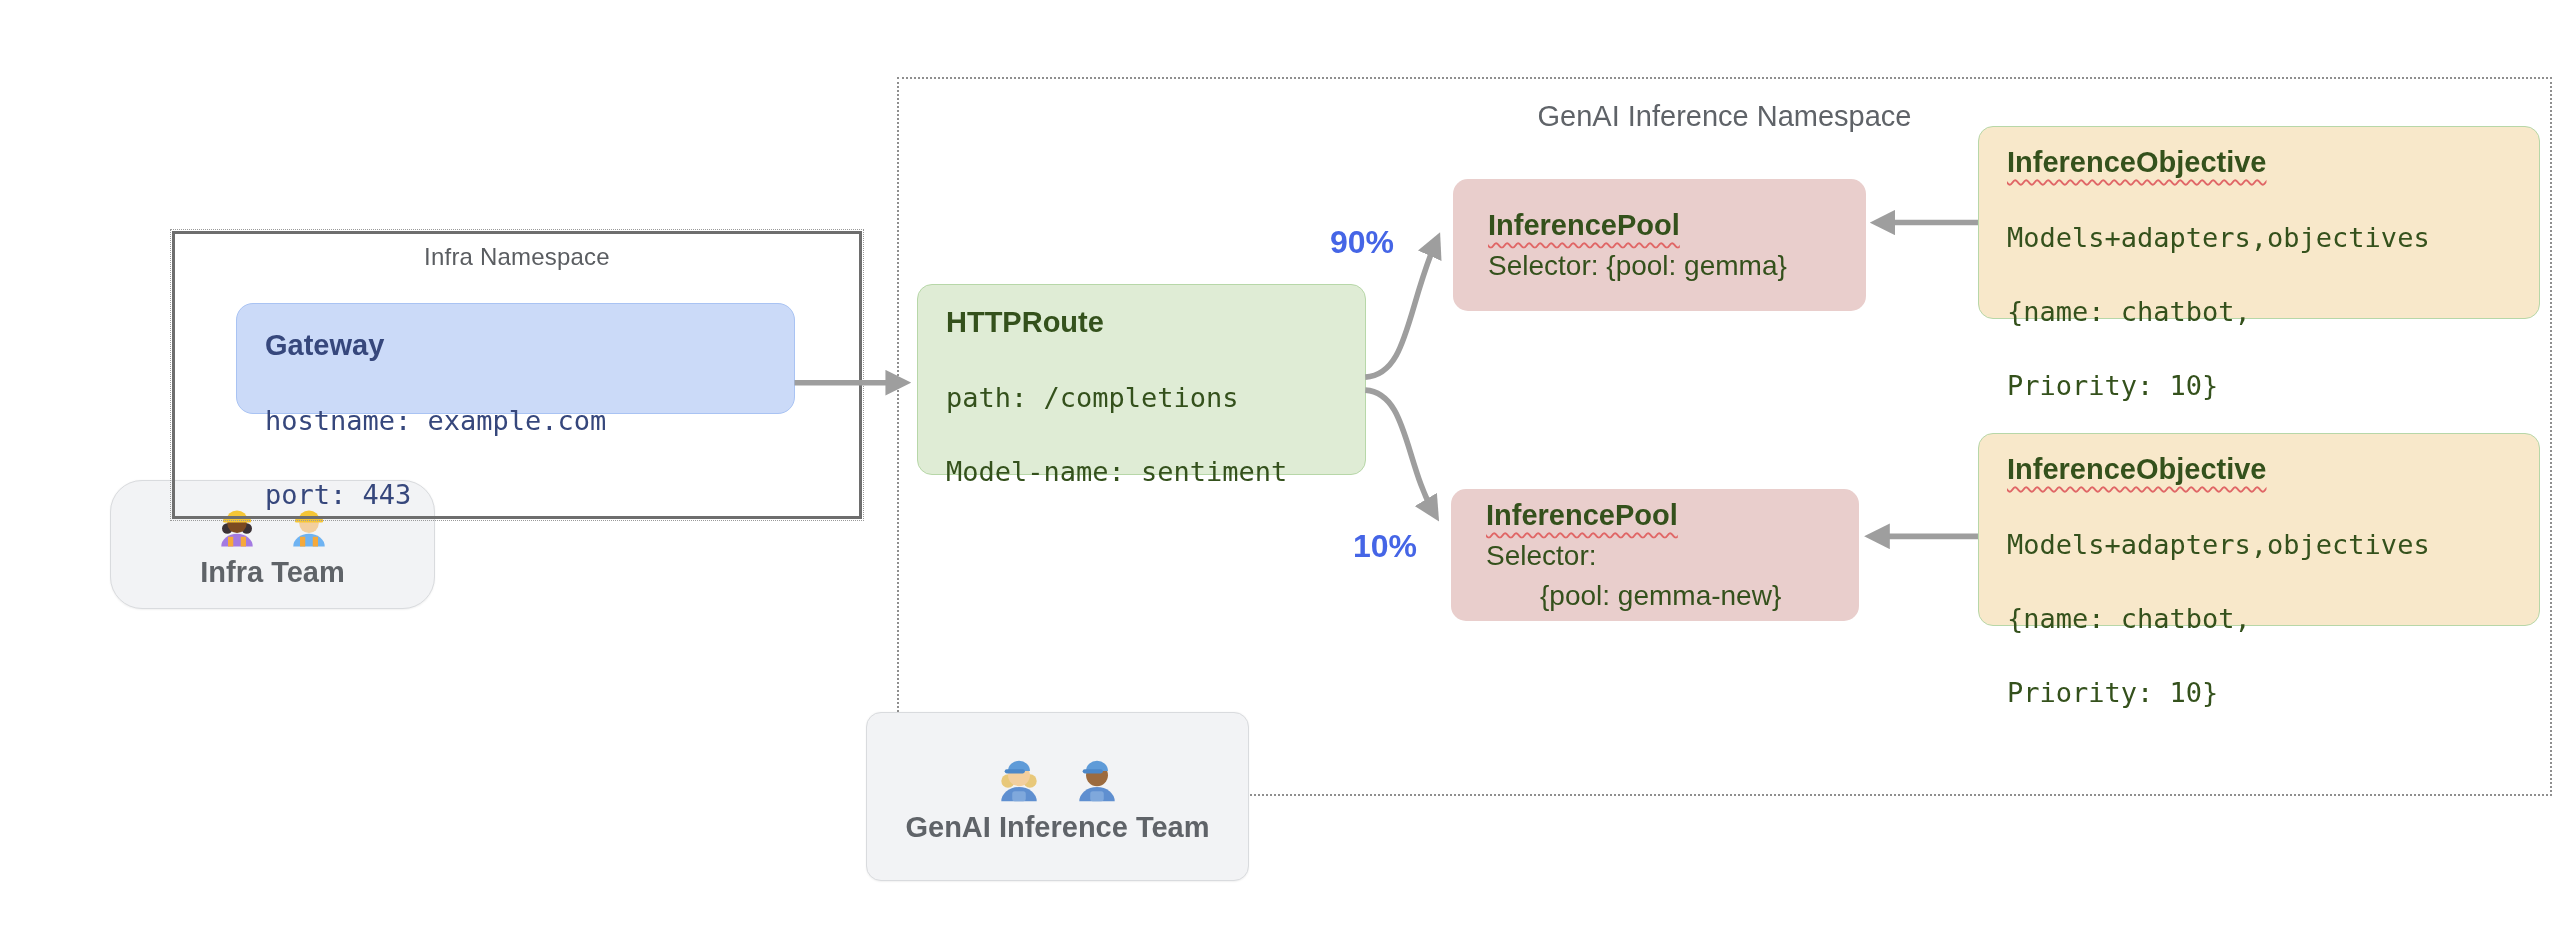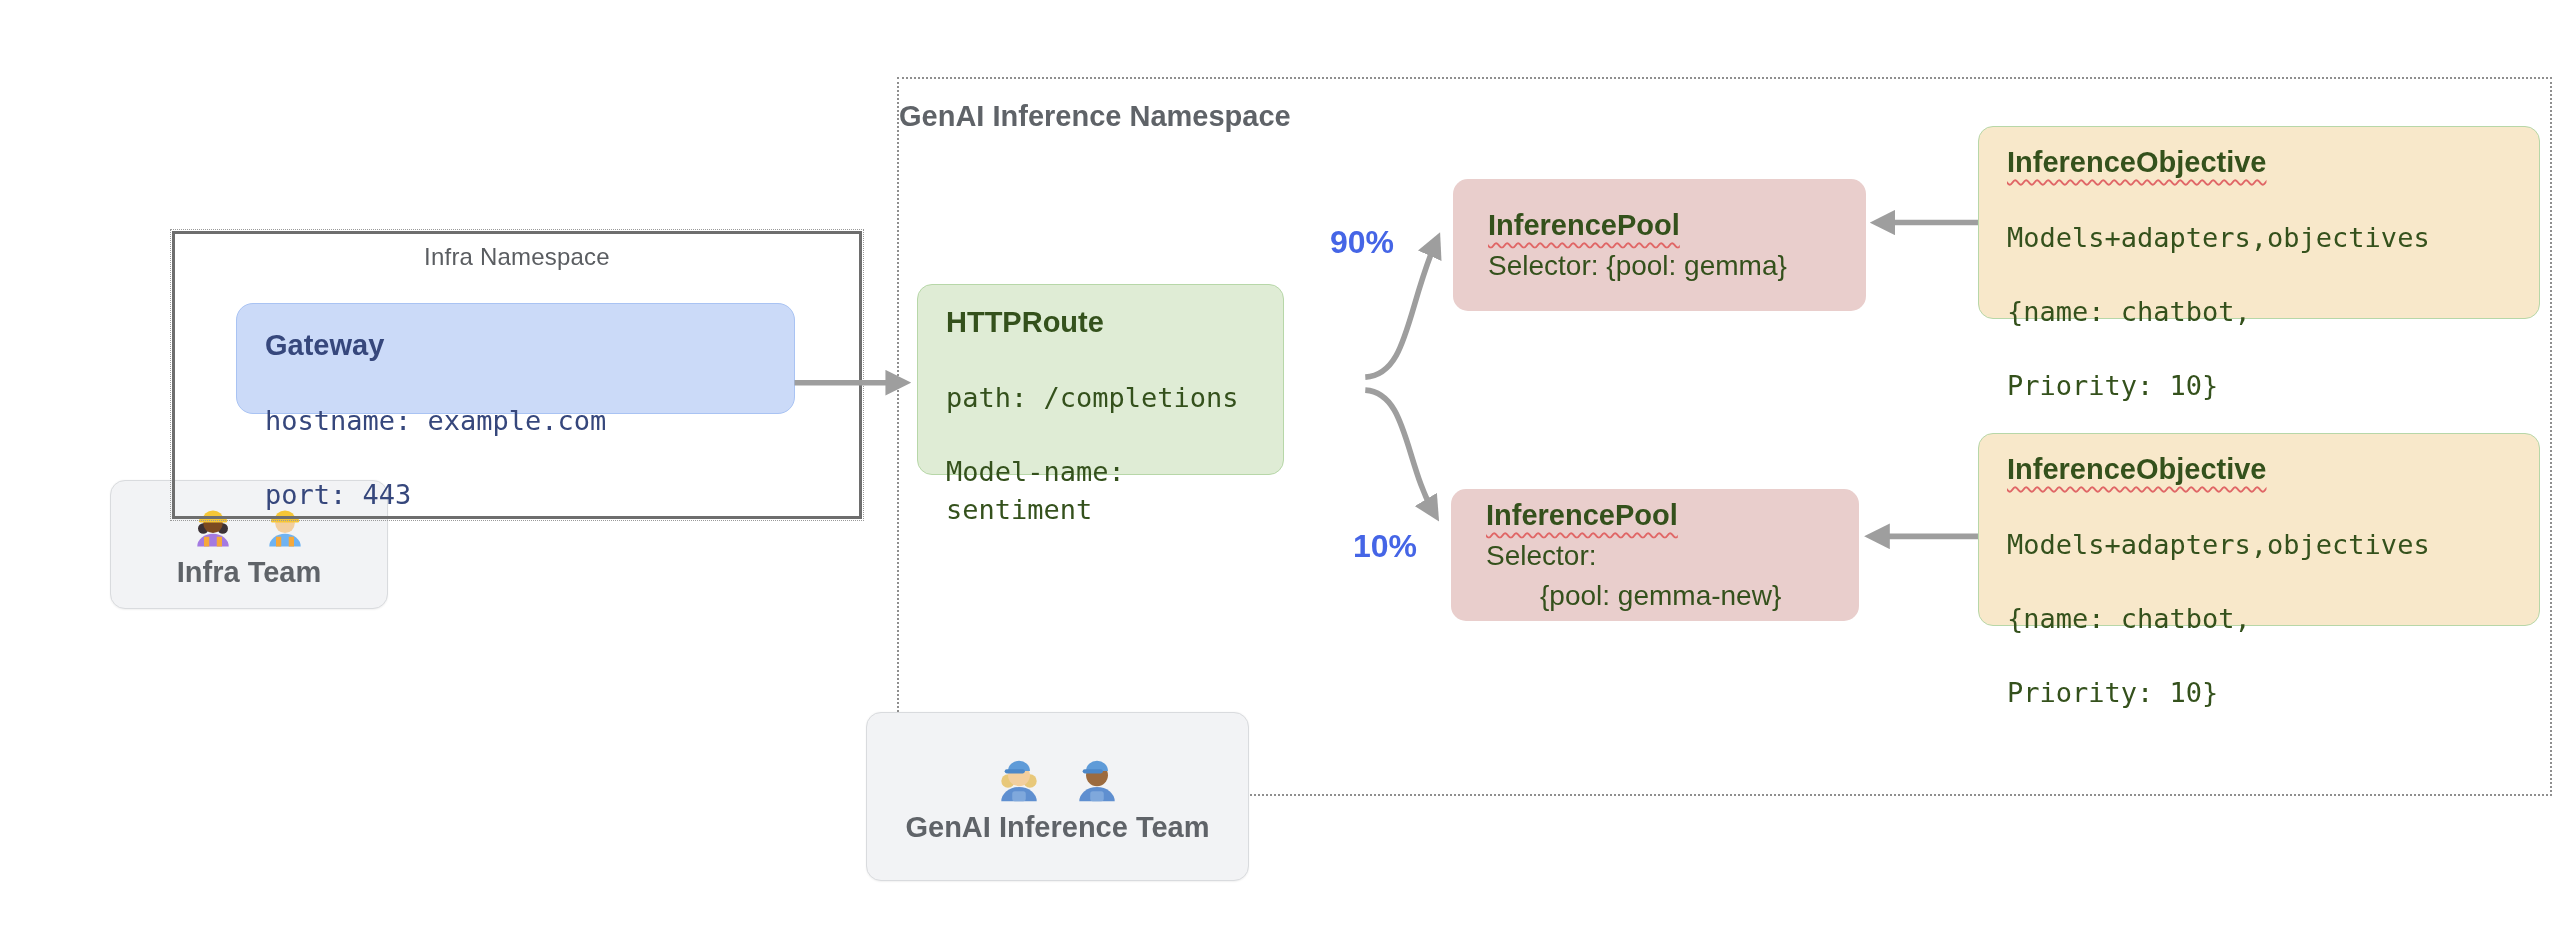--- a/index.html
+++ b/index.html
@@ -26,36 +26,36 @@
   .infra-ns-title{
     position:absolute;top:9.3px;left:0;width:100%;text-align:center;
     font-size:24px;color:#5a5d61;letter-spacing:0.2px;
   }
   .genai-ns{
     position:absolute;left:897px;top:77px;width:1655px;height:719px;
     border:2.8px dotted var(--dotted_border);
     z-index:0;
   }
   .genai-ns-title{
-    position:absolute;top:20.5px;left:0;width:100%;text-align:left;
-    font-size:29px;font-weight:bold;color:var(--gray_text);
+    position:absolute;top:20.5px;left:0;width:100%;text-align:center;
+    font-size:29px;font-weight:normal;color:var(--gray_text);
   }
 
   
   .rbox{position:absolute;border-radius:15px;z-index:4;}
   .rbox .title{font-size:29px;font-weight:bold;line-height:41px;}
   .mono{font-family:"DejaVu Sans Mono","Liberation Mono",monospace;font-size:27px;line-height:38px;margin-top:36px;}
 
   .gateway{
     left:236px;top:303px;width:559px;height:111px;
     background:var(--gateway_bg);border:1.9px solid var(--gateway_border);
     color:var(--gateway_text);padding:20.5px 0 0 28px;border-radius:17px;
   }
   .httproute{
-    left:917px;top:284px;width:367px;height:191px;
+    left:917px;top:284px;width:449px;height:191px;
     background:var(--route_bg);border:1.9px solid var(--route_border);
     color:var(--green_text);padding:17px 0 0 28px;
   }
   .pool{
     background:var(--pool_bg);color:var(--green_text);border:none;
     display:flex;flex-direction:column;justify-content:center;
     padding-left:35px;
     margin-top:25px;
   }
   .pool-top{left:1453px;top:154px;width:413px;height:132px;}
@@ -74,21 +74,21 @@
     text-decoration-color:var(--squiggle_red);
     text-decoration-thickness:2.3px;text-underline-offset:6.5px;
   }
 
   
   .team{
     position:absolute;background:var(--team_bg);border:1.9px solid var(--team_border);
     border-radius:15px;display:flex;flex-direction:column;align-items:center;
     justify-content:center;box-shadow:0 0.9px 1.9px rgba(0,0,0,.06);
   }
-  .infra-team{left:110px;top:480px;width:278px;height:129px;z-index:2;}
+  .infra-team{left:110px;top:480px;width:325px;height:129px;z-index:2;border-radius:32px;}
   .genai-team{left:866px;top:712px;width:383px;height:169px;z-index:2;}
   .team .icons{display:flex;gap:24px;align-items:flex-end;}
   .team .label{font-size:29px;font-weight:bold;color:var(--gray_text);margin-top:7.5px;}
   .person{width:48px;height:48px;display:block;}
   .genai-team .person{width:54px;height:54px;}
 
   
   .weight{
     position:absolute;font-size:32px;font-weight:bold;color:var(--weight_blue);
     z-index:4;width:102px;text-align:center;

